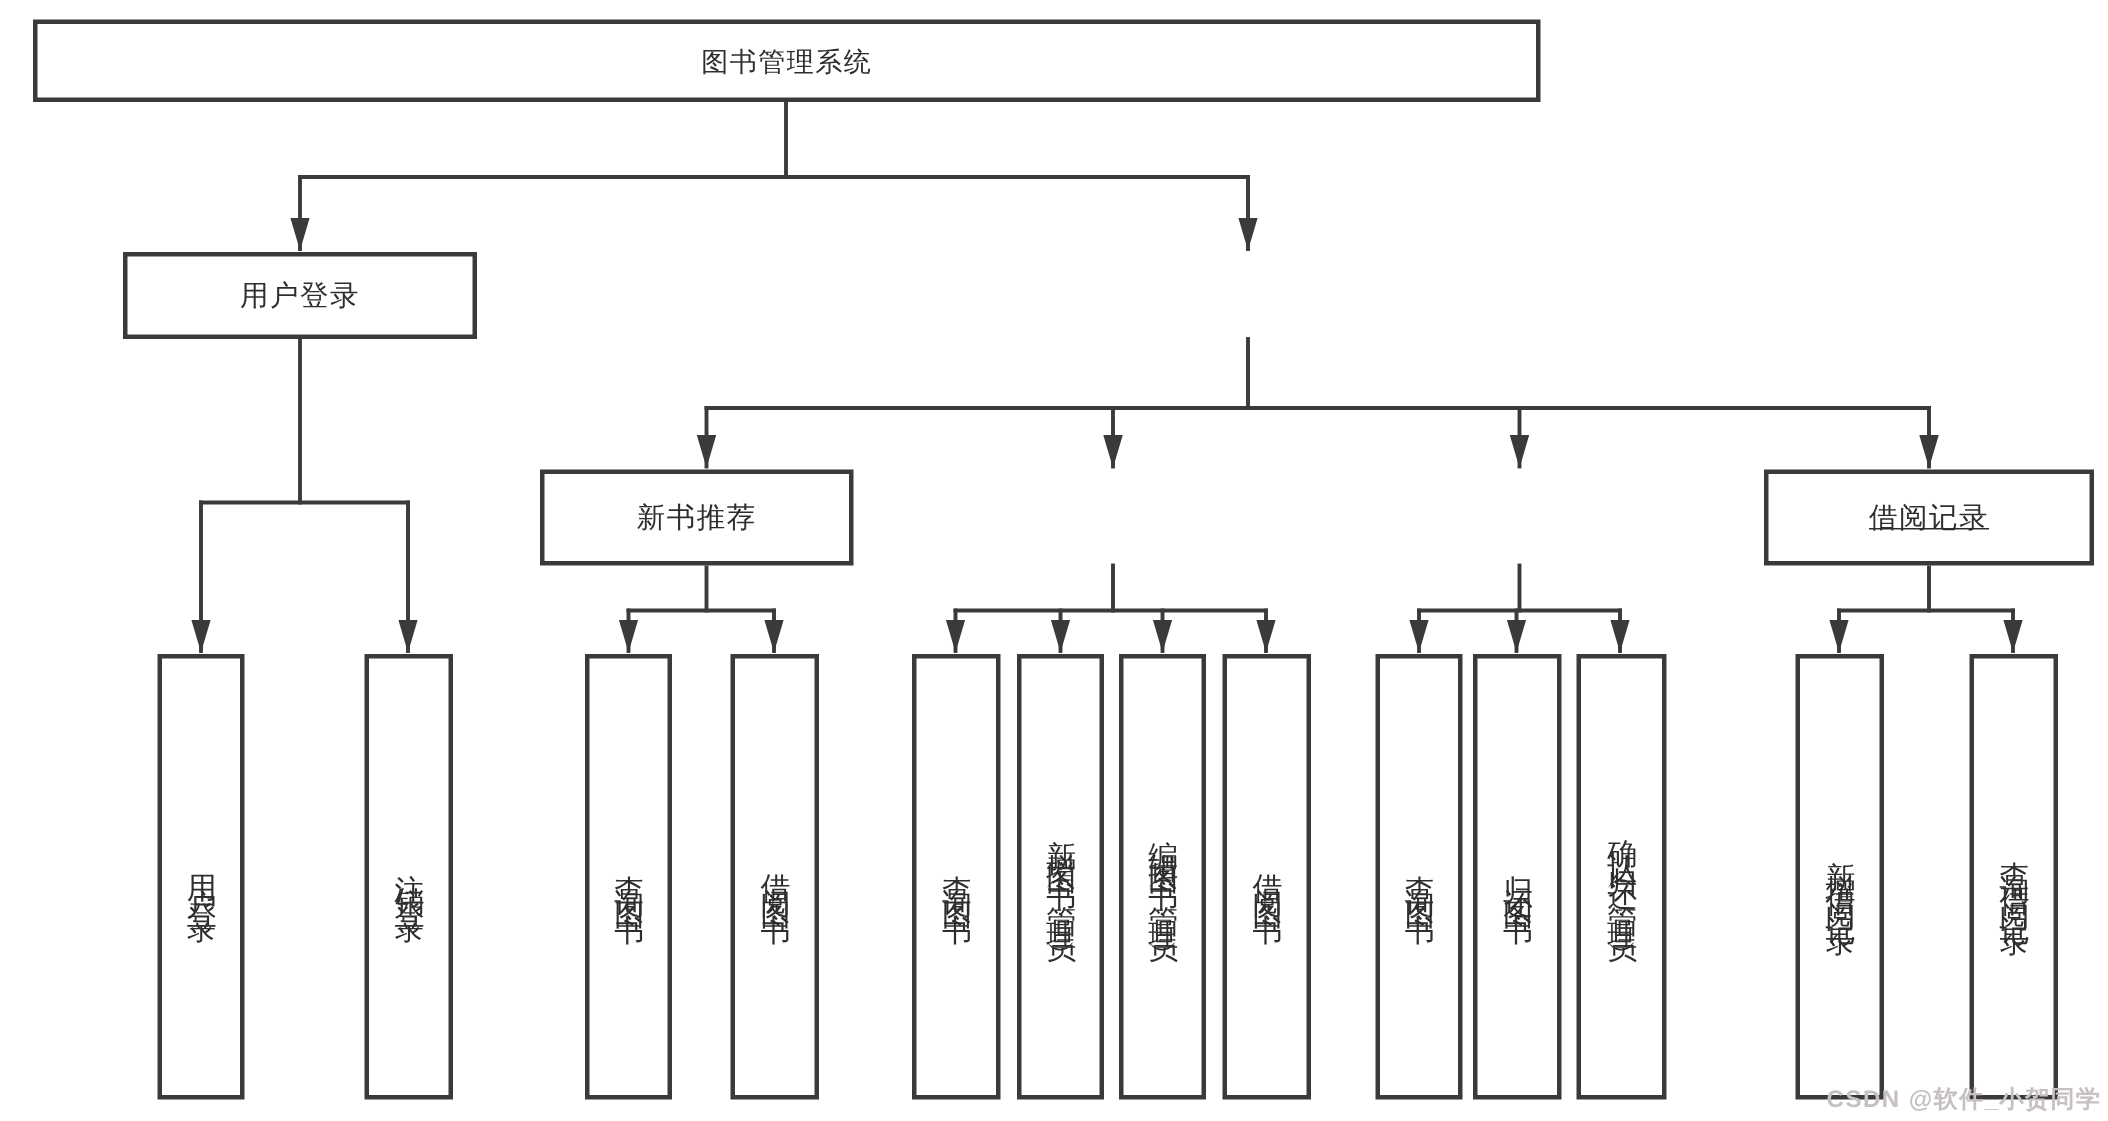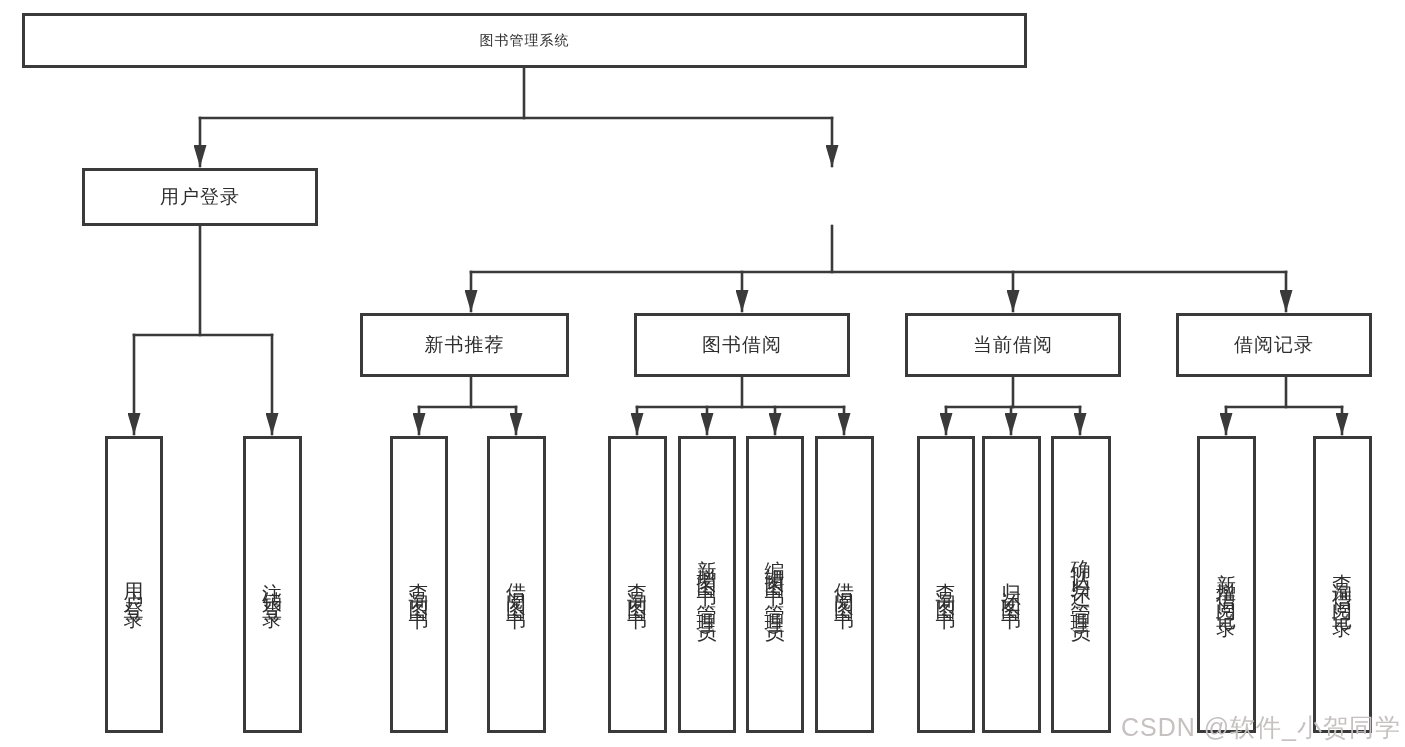--- a/index.html
+++ b/index.html
@@ -23,38 +23,38 @@
     background: #ffffff;
     border: 3px solid #3a3a3a;
     display: flex;
     align-items: center;
     justify-content: center;
     color: #2e2e2e;
     z-index: 2;
     text-align: center;
   }
   .node.h { font-size: 19px; font-weight: 500; letter-spacing: 1px; }
-  .node.root { font-size: 14px; font-weight: 500; letter-spacing: 1px; font-family: Liberation Serif, serif; }
+  .node.root { font-size: 18px; font-weight: 500; letter-spacing: 1px; font-family: Liberation Serif, serif; }
   .node.leaf { font-size: 20px; font-weight: 500; }
   .node.leaf .vtext {
     writing-mode: vertical-rl;
     text-orientation: mixed;
     letter-spacing: 9px;
     line-height: 1;
     white-space: nowrap;
   }
   .watermark {
     position: absolute;
     right: 4px;
     bottom: 3px;
     z-index: 5;
-    font-size: 25px;
+    font-size: 16px;
     color: #c6c0c0;
     letter-spacing: 1px;
-    font-weight: 400;
+    font-weight: 700;
     white-space: nowrap;
     margin-top: 32px;
   }
 </style>
 </head>
 <body>
 
 <div class="canvas">
 
   <svg class="wires" viewBox="0 0 1405 747" xmlns="http://www.w3.org/2000/svg">
@@ -111,27 +111,21 @@
     <span>图书管理系统</span>
   </div>
 
   <div class="node h" style="left:82px; top:168px; width:236px; height:58px;">
     <span>用户登录</span>
   </div>
 
   <div class="node h" style="left:360px; top:313px; width:209px; height:64px;">
     <span>新书推荐</span>
   </div>
-  <div class="node h" style="left:634px; top:313px; width:216px; height:64px;">
-    <span>图书借阅</span>
-  </div>
-  <div class="node h" style="left:905px; top:313px; width:216px; height:64px;">
-    <span>当前借阅</span>
-  </div>
-  <div class="node h" style="left:1176px; top:313px; width:196px; height:64px;">
+  <div class="node h" style="left:1176px; top:313px; width:220px; height:64px;text-decoration:underline;">
     <span>借阅记录</span>
   </div>
 
   <div class="node leaf" style="left:105px; top:436px; width:58px; height:297px;">
     <span class="vtext">用户登录</span>
   </div>
   <div class="node leaf" style="left:243px; top:436px; width:59px; height:297px;">
     <span class="vtext">注销登录</span>
   </div>
   <div class="node leaf" style="left:390px; top:436px; width:58px; height:297px;">

